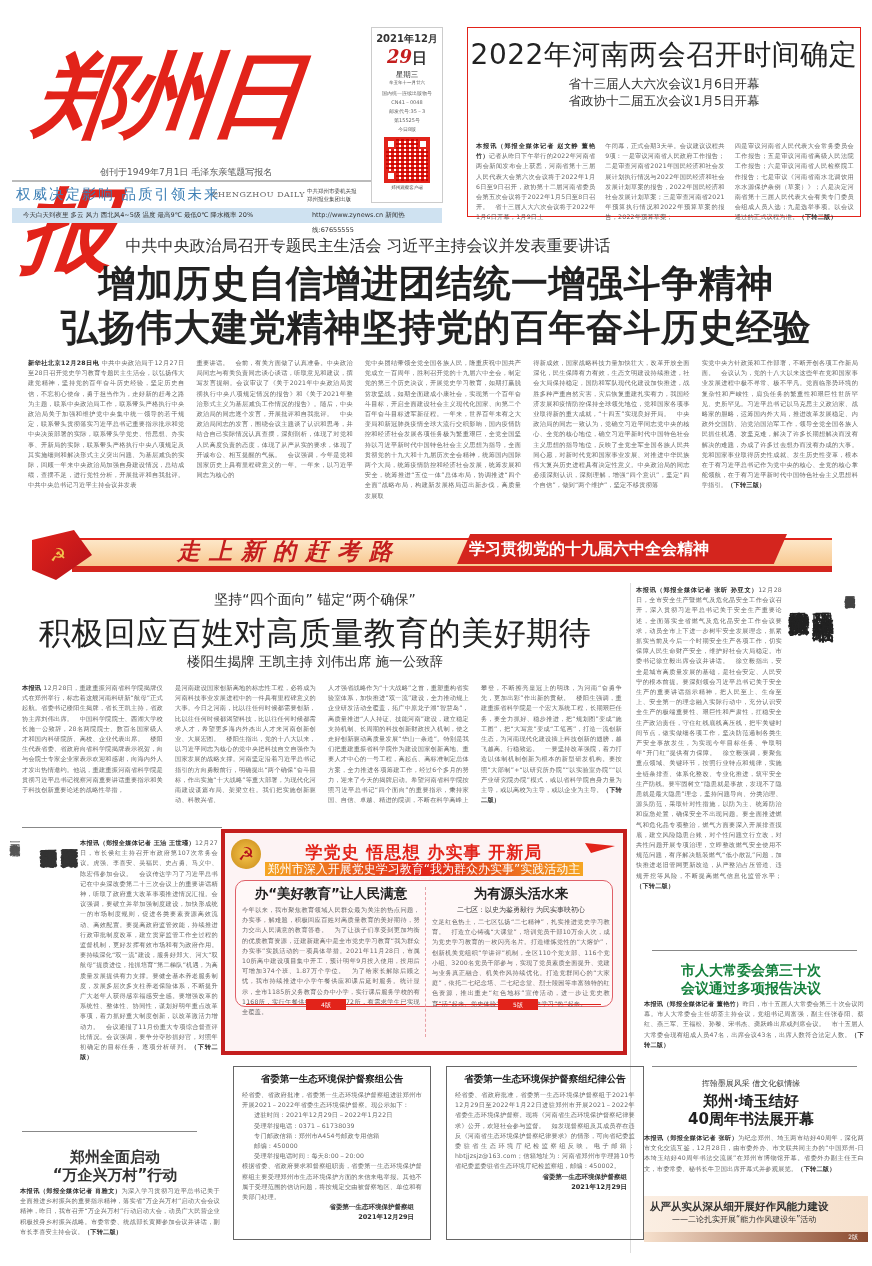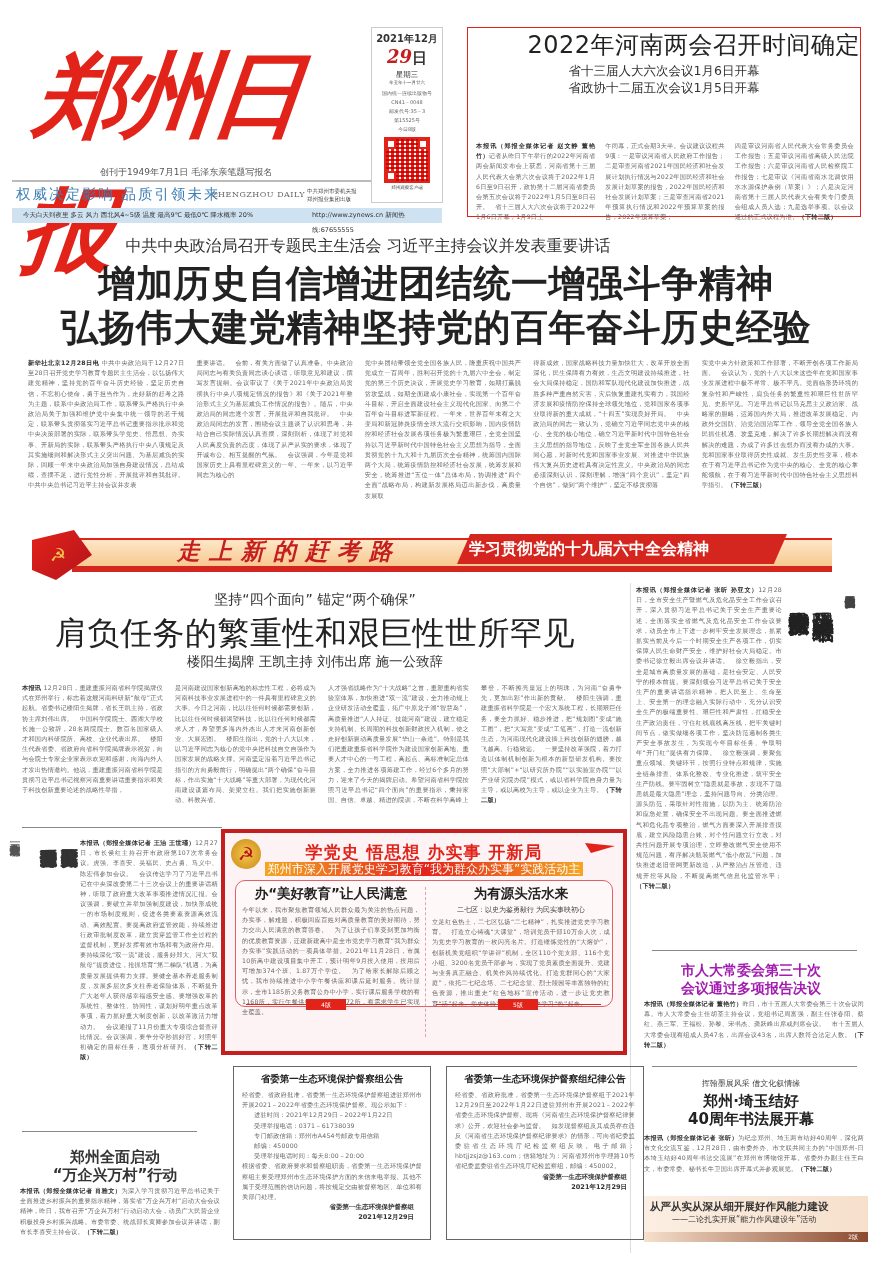--- a/index.html
+++ b/index.html
@@ -20,21 +20,21 @@
 .datebox .day{font-size:15px;color:#333}
 .datebox .day span{font-family:"DejaVu Serif",serif;font-style:italic;font-weight:bold;font-size:18px;color:#c41e1e}
 .datebox .wk{font-size:7.5px;margin-top:2px;color:#333}
 .datebox .lunar{font-size:4.5px;color:#555;margin-bottom:4px}
 .datebox .info{font-size:5px;line-height:9px;color:#666}
 .qr{width:46px;height:46px;margin:3px auto 2px;background:
 repeating-linear-gradient(90deg,#e2231a 0 3px,#fff 3px 5px),repeating-linear-gradient(0deg,#e2231a 0 2px,#fff 2px 4px);background-blend-mode:multiply;position:relative;border:2px solid #e2231a}
 .qr .c{position:absolute;width:10px;height:10px;border:2px solid #e2231a;background:#fff}
 .datebox .qrlabel{font-size:4.5px;color:#444}
 .topbox{left:467px;top:27px;width:394px;height:190px;border:1px solid #e2231a}
-.topbox h1{text-align:right;font-size:24px;font-weight:normal;color:#222;margin-top:1px;letter-spacing:0.5px}
+.topbox h1{text-align:center;font-size:28px;font-weight:normal;color:#222;margin-top:8px;letter-spacing:0.5px}
 .topbox h2{text-align:center;font-size:12.5px;font-weight:normal;color:#333;line-height:15px;margin-top:2px}
 .topbox .cols{position:absolute;left:8px;top:113px;width:378px;display:flex;gap:10px}
 .topbox .cols div{flex:1}
 .kicker1{left:0;top:236px;width:736px;text-align:center;font-size:16px;color:#333}
 .mainhead{left:0;top:262px;width:872px;text-align:center;font-size:37px;font-weight:bold;color:#222;line-height:44px;letter-spacing:0.5px}
 .lead-cols{left:28px;top:358px;width:830px;display:flex;gap:12px}
 .lead-cols>div{flex:1}
 .banner{left:12px;top:530px;width:860px;height:50px}
 .banner .rib{position:absolute;left:60px;top:8px;width:760px;height:34px;background:linear-gradient(180deg,#fde7c8,#f8c890);border-bottom:6px solid #d4251e;border-top:2px solid #e2231a}
 .banner .emblem{position:absolute;left:20px;top:0;width:60px;height:50px;background:linear-gradient(135deg,#e2231a,#b5121b);clip-path:polygon(0 20%,70% 0,100% 50%,40% 100%,0 80%)}
@@ -44,21 +44,21 @@
 .kicker2{left:0;top:591px;width:630px;text-align:center;font-size:14px;color:#333}
 .head2{left:0;top:612px;width:630px;text-align:center;font-size:32px;color:#222;letter-spacing:0.5px}
 .sub2{left:0;top:653px;width:630px;text-align:center;font-size:13.5px;color:#333}
 .sci-cols{left:22px;top:683px;width:600px;display:flex;gap:12px}
 .sci-cols>div{flex:1}
 .vrule{left:630px;top:583px;width:1px;height:670px;background:#ddd}
 .safety-text{left:636px;top:585px;width:146px}
 .safety-head{left:785px;top:595px;width:50px;font-size:22px;line-height:24px;color:#222;writing-mode:vertical-rl;height:300px}
 .safety-kicker{left:842px;top:588px;font-size:11px;color:#444;writing-mode:vertical-rl;height:300px;line-height:14px}
 .hr{height:1px;background:#888}
-.npc-head{left:636px;top:961px;width:230px;text-align:center;font-size:14px;line-height:18px;color:#a21caf;font-weight:bold}
+.npc-head{left:636px;top:961px;width:230px;text-align:center;font-size:14px;line-height:18px;color:#15803d;font-weight:bold}
 .npc-text{left:644px;top:999px;width:220px}
 .book-kick{left:636px;top:1078px;width:230px;text-align:center;font-size:8px;color:#444}
 .book-head{left:636px;top:1092px;width:230px;text-align:center;font-size:15px;line-height:18px;font-weight:bold;color:#222}
 .book-text{left:644px;top:1133px;width:220px}
 .style-box{left:644px;top:1196px;width:224px;height:46px;background:linear-gradient(90deg,#fbeee2,#f6e0cc)}
 .style-box .t{position:absolute;left:6px;top:4px;font-size:10.5px;font-weight:bold;color:#333}
 .style-box .s{position:absolute;left:28px;top:18px;font-size:8px;color:#333}
 .style-box .bar{position:absolute;left:0;bottom:0;width:224px;height:10px;background:linear-gradient(90deg,#f6e0cc,#8b4a2f)}
 .style-box .pg{position:absolute;right:10px;bottom:0;font-size:6px;line-height:10px;color:#fff}
 .gov-kicker{left:8px;top:836px;font-size:11px;line-height:13px;color:#555;writing-mode:vertical-rl;height:230px}
@@ -146,21 +146,21 @@
 <div class="abs banner">
   <div class="rib"></div>
   <div class="emblem">
       <span>☭</span>
     </div>
   <div class="script">走上新的赶考路</div>
   <div class="redtag">学习贯彻党的十九届六中全会精神</div>
 </div>
 
 <div class="abs kicker2">坚持“四个面向” 锚定“两个确保”</div>
-<div class="abs head2">肩负任务的繁重性和艰巨性世所罕见</div>
+<div class="abs head2">积极回应百姓对高质量教育的美好期待</div>
 <div class="abs sub2">楼阳生揭牌 王凯主持 刘伟出席 施一公致辞</div>
 <div class="abs sci-cols">
   <div class="body-text"><b>本报讯</b> <span>12月28日，重建重振河南省科学院揭牌仪式在郑州举行，标志着这艘河南科研新“航母”正式起航。省委书记楼阳生揭牌，省长王凯主持，省政协主席刘伟出席。　中国科学院院士、西湖大学校长施一公致辞，28名两院院士、数百名国家级人才和国内科研院所、高校、企业代表出席。　楼阳生代表省委、省政府向省科学院揭牌表示祝贺，向与会院士专家企业家表示欢迎和感谢，向海内外人才发出热情邀约。他说，重建重振河南省科学院是贯彻习近平总书记视察河南重要讲话重要指示和关于科技创新重要论述的战略性举措，</span></div>
   <div class="body-text">是河南建设国家创新高地的标志性工程，必将成为河南科技事业发展进程中的一件具有里程碑意义的大事。今日之河南，比以往任何时候都需要创新，比以往任何时候都渴望科技，比以往任何时候都需求人才，希望更多海内外杰出人才来河南创新创业、大展宏图。　楼阳生指出，党的十八大以来，以习近平同志为核心的党中央把科技自立自强作为国家发展的战略支撑。河南坚定沿着习近平总书记指引的方向勇毅前行，明确提出“两个确保”奋斗目标，作出实施“十大战略”等重大部署，为现代化河南建设谋篇布局、架梁立柱。我们把实施创新驱动、科教兴省、</div>
   <div class="body-text">人才强省战略作为“十大战略”之首，重塑重构省实验室体系，加快推进“双一流”建设，全力推动规上企业研发活动全覆盖，拓广中原龙子湖“智慧岛”，高质量推进“人人持证、技能河南”建设，建立稳定支持机制、长周期的科技创新财政投入机制，使之走好创新驱动高质量发展“华山一条道”。特别是我们把重建重振省科学院作为建设国家创新高地、重要人才中心的一号工程，高起点、高标准制定总体方案，全力推进各项筹建工作，经过6个多月的努力，迎来了今天的揭牌启动。希望河南省科学院按照习近平总书记“四个面向”的重要指示，秉持家国、自信、卓越、精进的院训，不断在科学高峰上</div>
   <div class="body-text"><span>攀登，不断擦亮皇冠上的明珠，为河南“奋勇争先，更加出彩”作出新的贡献。　楼阳生强调，重建重振省科学院是一个宏大系统工程，长期艰巨任务，要全力抓好、稳步推进，把“规划图”变成“施工图”，把“大写意”变成“工笔画”，打造一流创新生态，为河南现代化建设插上科技创新的翅膀，越飞越高、行稳致远。　一要坚持改革强院，着力打造以体制机制创新为根本的新型研发机构。要按照“大部制”+“以研究所办院”“以实验室办院”“以产业研究院办院”模式，或以省科学院自身力量为主导，或以高校为主导，或以企业为主导。</span><b>（下转二版）</b></div>
 </div>
 
 <div class="abs vrule"></div>
 

